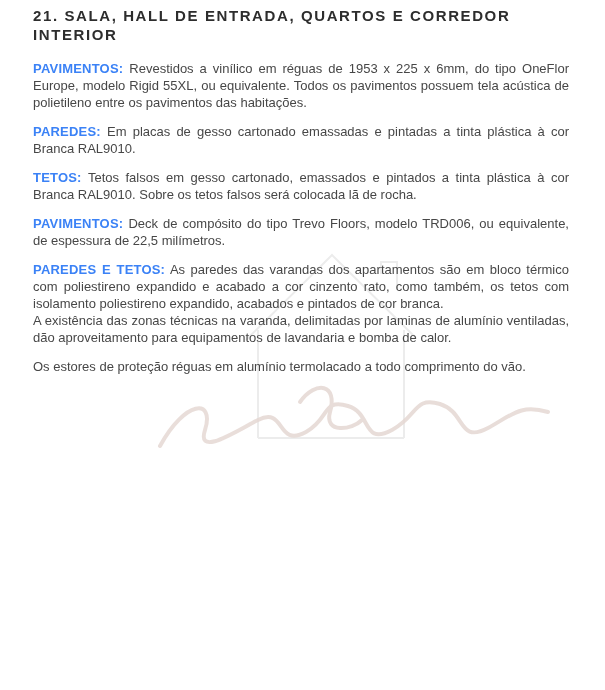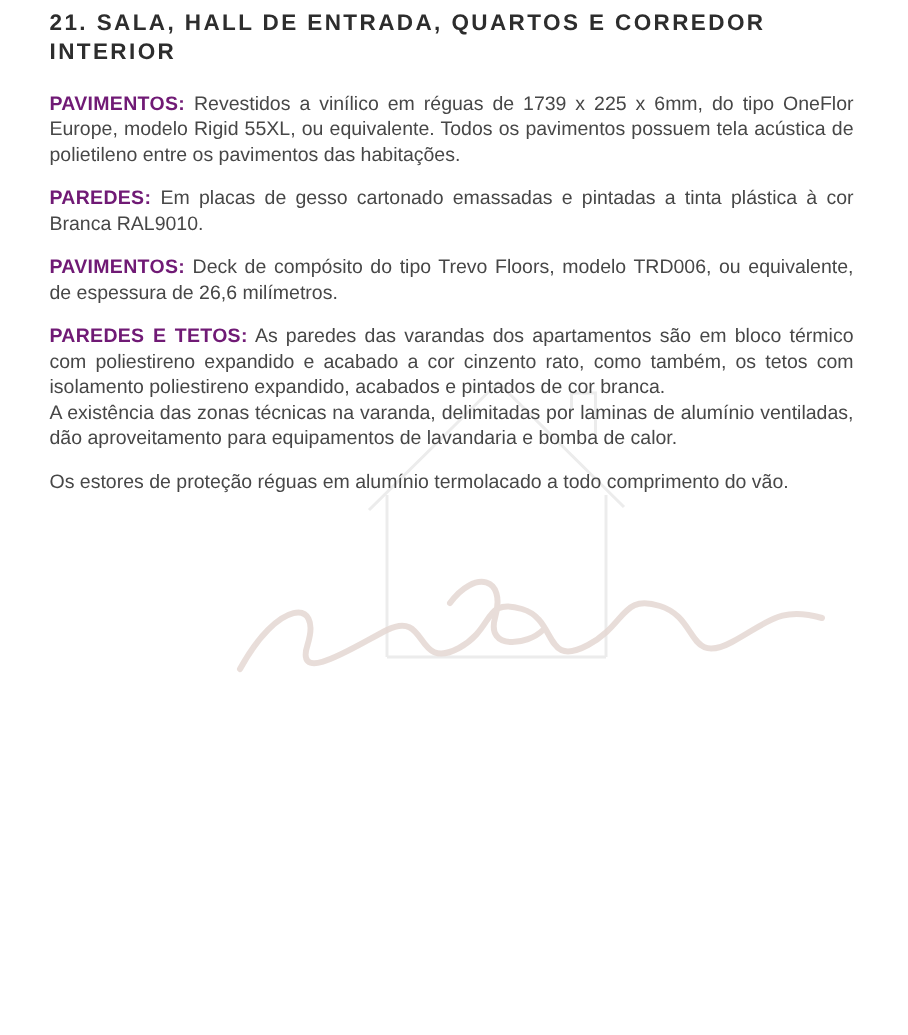--- a/index.html
+++ b/index.html
@@ -34,21 +34,21 @@
   section:first-child h2 { margin-top: 0; }
   p {
     font-size: 13px;
     line-height: 17px;
     text-align: justify;
     margin: 12px 0;
     color: #474747;
   }
   p b {
     font-weight: bold;
-    color: #701a75;
+    color: #3b82f6;
     letter-spacing: 0.2px;
   }
   .cont { display: block; }
 </style>
 </head>
 <body>
 
 <div class="page">
 
   <svg class="watermark" width="605" height="690" viewBox="0 0 605 690" aria-hidden="true">
@@ -64,26 +64,27 @@
     <g stroke="#e5d8d3" stroke-width="4" fill="none" opacity="0.85" stroke-linecap="round">
       <path d="M 160 446 C 185 400, 215 398, 205 430 C 196 458, 238 430, 258 420 C 286 406, 276 448, 306 432 C 330 419, 322 398, 348 406 C 372 413, 362 446, 392 430 C 418 416, 414 396, 440 404 C 466 412, 458 444, 488 428 C 512 415, 520 404, 548 412"></path>
       <path d="M 300 402 C 316 380, 338 384, 330 412 C 324 434, 352 430, 362 420"></path>
     </g>
   </svg>
 
   <div class="content">
 
     <section>
       <h2>21. SALA, HALL DE ENTRADA, QUARTOS E CORREDOR INTERIOR</h2>
-      <p><b>PAVIMENTOS:</b> <span>Revestidos a vinílico em réguas de 1739 x 225 x 6mm, do tipo OneFlor Europe, modelo Rigid 55XL, ou equivalente. Todos os pavimentos possuem tela acústica de polietileno entre os pavimentos das habitações.</span></p>
+      <p><b>PAVIMENTOS:</b> <span>Revestidos a vinílico em réguas de 1953 x 225 x 6mm, do tipo OneFlor Europe, modelo Rigid 55XL, ou equivalente. Todos os pavimentos possuem tela acústica de polietileno entre os pavimentos das habitações.</span></p>
       <p><b>PAREDES:</b> <span>Em placas de gesso cartonado emassadas e pintadas a tinta plástica à cor Branca RAL9010.</span></p>
+      <p><b>TETOS:</b> <span>Tetos falsos em gesso cartonado, emassados e pintados a tinta plástica à cor Branca RAL9010. Sobre os tetos falsos será colocada lã de rocha.</span></p>
     </section>
 
     <section>
-      <p><b>PAVIMENTOS:</b> <span>Deck de compósito do tipo Trevo Floors, modelo TRD006, ou equivalente, de espessura de 26,6 milímetros.</span></p>
+      <p><b>PAVIMENTOS:</b> <span>Deck de compósito do tipo Trevo Floors, modelo TRD006, ou equivalente, de espessura de 22,5 milímetros.</span></p>
       <p><b>PAREDES E TETOS:</b> <span>As paredes das varandas dos apartamentos são em bloco térmico com poliestireno expandido e acabado a cor cinzento rato, como também, os tetos com isolamento poliestireno expandido, acabados e pintados de cor branca.</span><span class="cont">A existência das zonas técnicas na varanda, delimitadas por laminas de alumínio ventiladas, dão aproveitamento para equipamentos de lavandaria e bomba de calor.</span></p>
     </section>
 
     <section>
       <p><span>Os estores de proteção réguas em alumínio termolacado a todo comprimento do vão.</span></p>
     </section>
 
     <section>
     </section>
 

